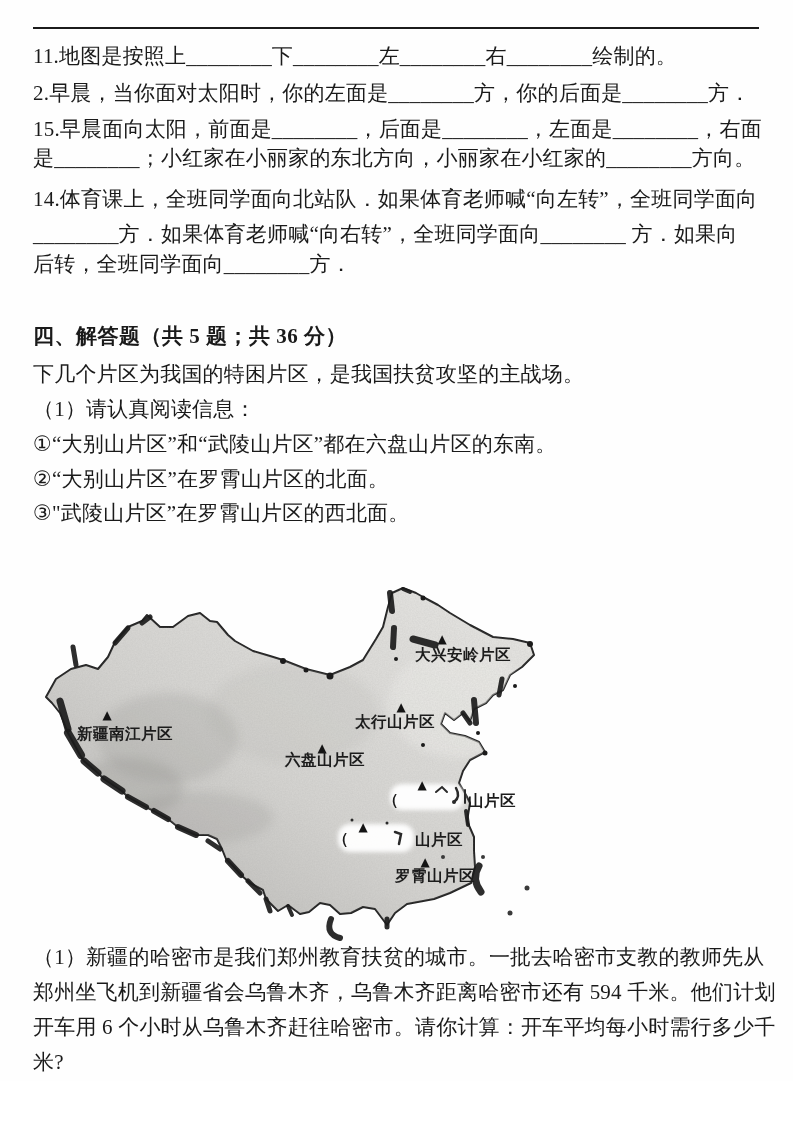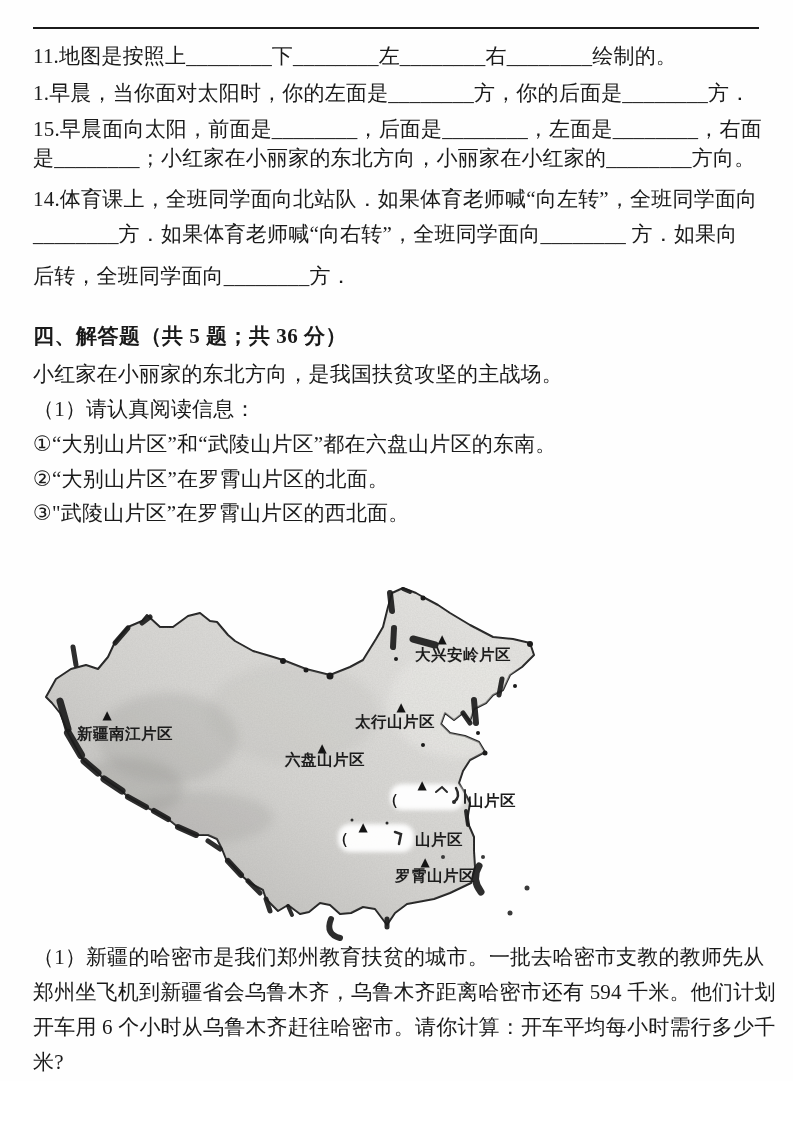--- a/index.html
+++ b/index.html
@@ -23,28 +23,28 @@
   svg .blotch{stroke:#1b1b1b;stroke-linecap:round;stroke-linejoin:round;fill:none;opacity:.92;}
   svg .mark{stroke:#2a2a2a;stroke-linecap:round;fill:none;}
 </style>
 </head>
 <body>
 
 <div class="page">
   <div class="rule"></div>
 
   <div class="line" style="top:44px">11.地图是按照上________下________左________右________绘制的。</div>
-  <div class="line" style="top:81px">1.早晨，当你面对太阳时，你的左面是________方，你的后面是________方．</div>
+  <div class="line" style="top:81px">2.早晨，当你面对太阳时，你的左面是________方，你的后面是________方．</div>
   <div class="line" style="top:117px">15.早晨面向太阳，前面是________，后面是________，左面是________，右面</div>
   <div class="line" style="top:146px">是________；小红家在小丽家的东北方向，小丽家在小红家的________方向。</div>
   <div class="line" style="top:187px">14.体育课上，全班同学面向北站队．如果体育老师喊“向左转”，全班同学面向</div>
   <div class="line" style="top:222px">________方．如果体育老师喊“向右转”，全班同学面向________ 方．如果向</div>
-  <div class="line" style="top:264px">后转，全班同学面向________方．</div>
+  <div class="line" style="top:252px">后转，全班同学面向________方．</div>
   <div class="line bold" style="top:288px">四、解答题（共 5 题；共 36 分）</div>
-  <div class="line" style="top:362px">小红家在小丽家的东北方向，是我国扶贫攻坚的主战场。</div>
+  <div class="line" style="top:362px">下几个片区为我国的特困片区，是我国扶贫攻坚的主战场。</div>
   <div class="line" style="top:397px">（1）请认真阅读信息：</div>
   <div class="line" style="top:432px">①“大别山片区”和“武陵山片区”都在六盘山片区的东南。</div>
   <div class="line" style="top:467px">②“大别山片区”在罗霄山片区的北面。</div>
   <div class="line" style="top:501px">③"武陵山片区”在罗霄山片区的西北面。</div>
 
   <div class="map-wrap">
     <svg width="516" height="360" viewBox="0 0 516 360">
       <defs>
         <linearGradient id="mapfill" x1="0" y1="1" x2="1" y2="0">
           <stop offset="0" stop-color="#b4b3b0"></stop>

